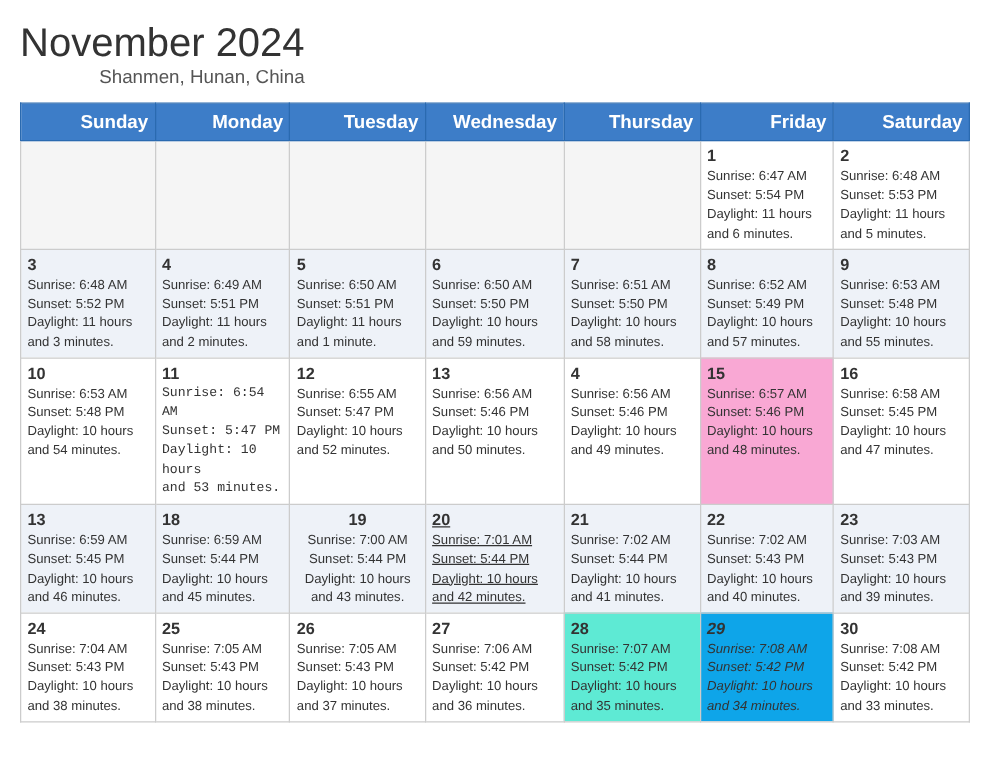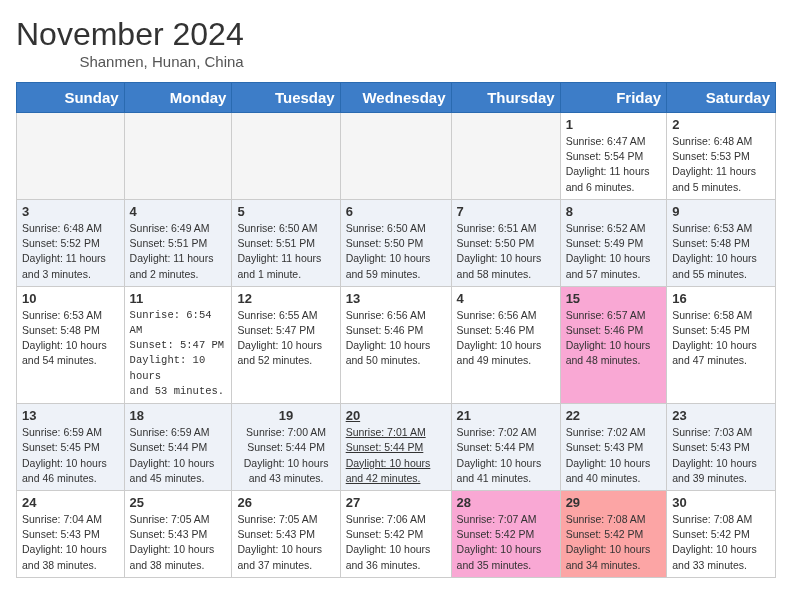--- a/index.html
+++ b/index.html
@@ -315,28 +315,28 @@
 Daylight: 10 hours
 and 37 minutes.</div>
         </td>
         <td style="background: rgb(255, 255, 255);">
           <div class="day-number">27</div>
           <div class="day-info" style="white-space: pre-line;">Sunrise: 7:06 AM
 Sunset: 5:42 PM
 Daylight: 10 hours
 and 36 minutes.</div>
         </td>
-        <td style="background: #f9a8d4;">
+        <td style="background: #5eead4;">
           <div class="day-number">28</div>
           <div class="day-info" style="white-space: pre-line;">Sunrise: 7:07 AM
 Sunset: 5:42 PM
 Daylight: 10 hours
 and 35 minutes.</div>
         </td>
-        <td style="background: #fca5a5;">
+        <td style="background: #0ea5e9; font-style: italic;">
           <div class="day-number">29</div>
           <div class="day-info" style="white-space: pre-line;">Sunrise: 7:08 AM
 Sunset: 5:42 PM
 Daylight: 10 hours
 and 34 minutes.</div>
         </td>
         <td style="background: rgb(255, 255, 255);">
           <div class="day-number">30</div>
           <div class="day-info" style="white-space: pre-line;">Sunrise: 7:08 AM
 Sunset: 5:42 PM

